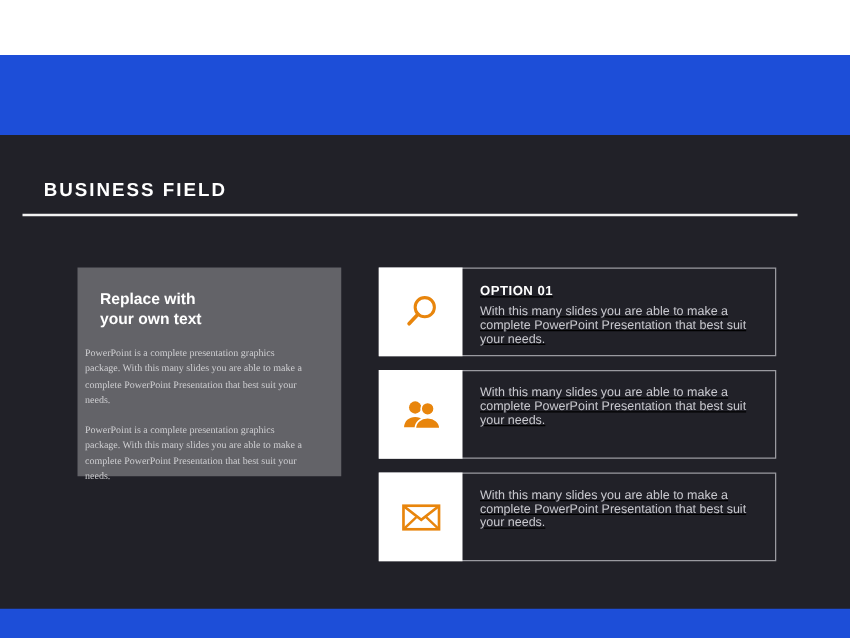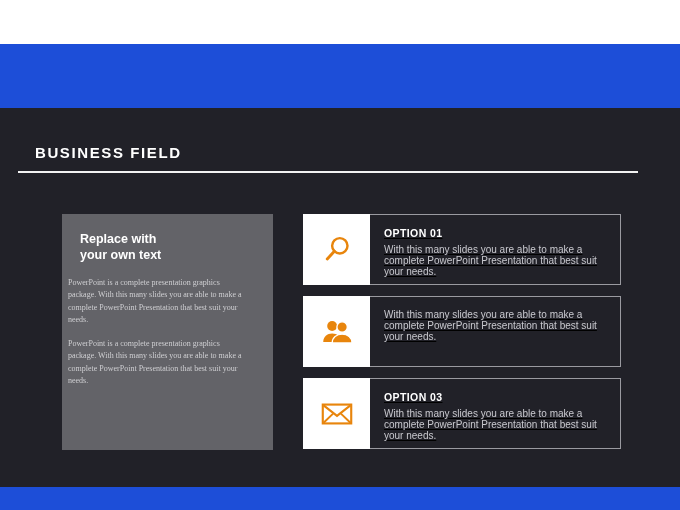--- a/index.html
+++ b/index.html
@@ -45,21 +45,21 @@
     width: 620px;
     height: 2px;
     background: #f2f2f2;
   }
   
   .left-panel {
     position: absolute;
     left: 62px;
     top: 170px;
     width: 211px;
-    height: 236px;
+    height: 167px;
     background: #636368;
   }
   .panel-heading {
     position: absolute;
     left: 18px;
     top: 17px;
     width: 180px;
     font-size: 12.5px;
     font-weight: bold;
     line-height: 16px;
@@ -176,19 +176,18 @@
     <div class="card">
       <div class="card-icon">
         <svg class="icon-svg" width="32" height="24" viewBox="0 0 36 26">
           <rect x="2" y="2.4" width="32" height="21.2" fill="none" stroke="#E8850C" stroke-width="2.4"></rect>
           <polyline points="2.9,3.3 18,15.1 33.1,3.3" fill="none" stroke="#E8850C" stroke-width="2.4"></polyline>
           <line x1="2.9" y1="22.8" x2="13.6" y2="12.6" stroke="#E8850C" stroke-width="2.2"></line>
           <line x1="33.1" y1="22.8" x2="22.4" y2="12.6" stroke="#E8850C" stroke-width="2.2"></line>
         </svg>
       </div>
       <div class="card-text">
-        <p class="card-title">OPTION 03</p>
         <p class="card-desc">With this many slides you are able to make a complete PowerPoint Presentation that best suit your needs.</p>
       </div>
     </div>
 
   </div>
 </div>
 
 </body></html>

